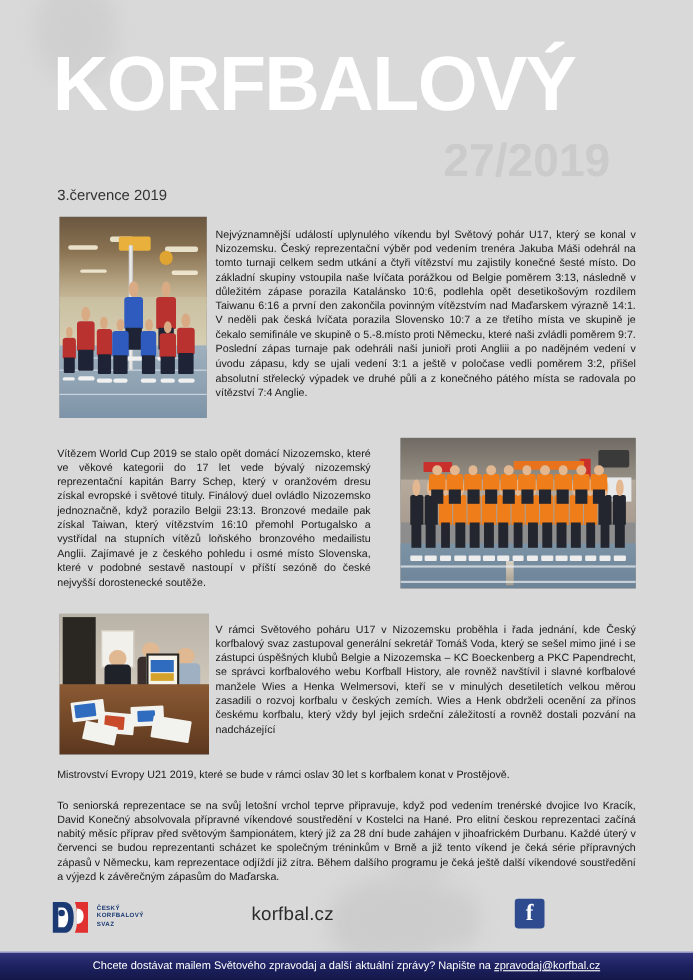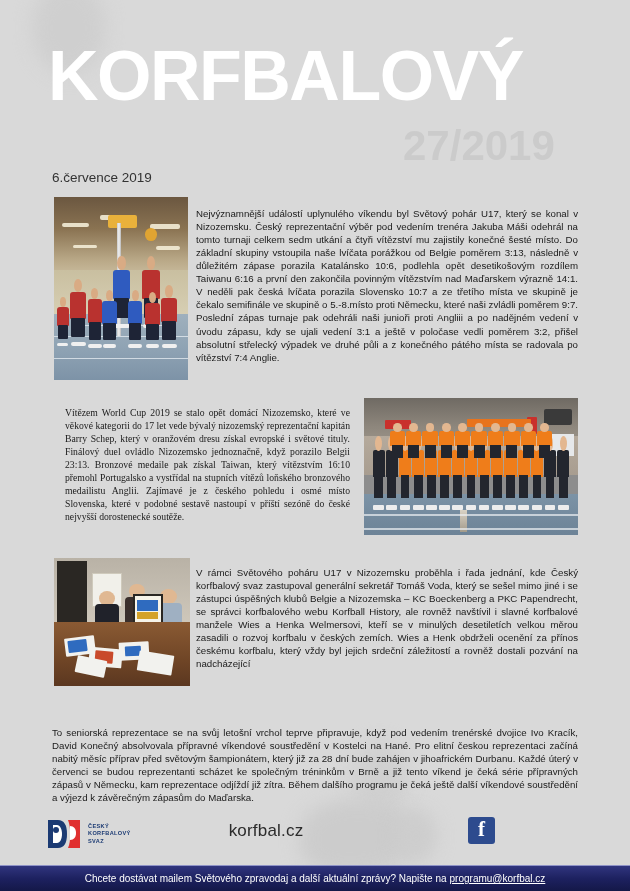--- a/index.html
+++ b/index.html
@@ -91,21 +91,21 @@
     position: absolute;
     font-size: 9.7px;
     line-height: 13.1px;
     color: #1a1a1a;
     text-align: justify;
     text-justify: inter-word;
     hyphens: none;
   }
 
   .p1 { left: 196px; top: 197px; width: 382px; }
-  .p2 { left: 65px;  top: 396px; width: 285px; font-family: Liberation Serif, serif; }
+  .p2 { left: 52px;  top: 396px; width: 285px; }
   .p3 { left: 196px; top: 556px; width: 382px; }
   .p3b{ left: 52px;  top: 688px; width: 526px; }
   .p4 { left: 52px;  top: 716px; width: 526px; }
 
   
   .photo {
     position: absolute;
     overflow: hidden;
     background: #8d8d8d;
   }
@@ -244,21 +244,21 @@
 <div class="page">
 
   <div class="watermark wm-1"></div>
   <div class="watermark wm-2"></div>
   <div class="watermark wm-3"></div>
   <div class="watermark wm-4"></div>
 
   <div class="masthead">
     <div class="title-main">KORFBALOVÝ</div>
     <div class="issue-number">27/2019</div>
-    <div class="issue-date">6.července 2019</div>
+    <div class="issue-date">3.července 2019</div>
   </div>
 
   <div class="content">
 
     <div class="photo photo1">
       <div class="ph1-ceiling"></div>
       <div class="ph1-wall"></div>
       <div class="ph1-floor"></div>
       <div class="ph1-lamp" style="left:6%;top:14%;width:20%;height:2.5%"></div>
       <div class="ph1-lamp" style="left:34%;top:10%;width:16%;height:2.5%"></div>
@@ -515,20 +515,21 @@
       <div class="ph3-pap-c" style="left:10%;top:64%;width:14%;height:9%; background:#2f6bbf; transform:rotate(-7deg)"></div>
       <div class="ph3-paper" style="left:26%;top:70%;width:24%;height:15%; transform:rotate(5deg)"></div>
       <div class="ph3-pap-c" style="left:30%;top:73%;width:13%;height:9%; background:#c94a2b; transform:rotate(5deg)"></div>
       <div class="ph3-paper" style="left:48%;top:66%;width:22%;height:14%; transform:rotate(-3deg)"></div>
       <div class="ph3-pap-c" style="left:52%;top:69%;width:12%;height:8%; background:#2f6bbf; transform:rotate(-3deg)"></div>
       <div class="ph3-paper" style="left:62%;top:74%;width:26%;height:16%; transform:rotate(9deg)"></div>
       <div class="ph3-paper" style="left:16%;top:78%;width:22%;height:13%; transform:rotate(12deg)"></div>
     </div>
 
     <p class="para p3">V rámci Světového poháru U17 v Nizozemsku proběhla i řada jednání, kde Český korfbalový svaz zastupoval generální sekretář Tomáš Voda, který se sešel mimo jiné i se zástupci úspěšných klubů Belgie a Nizozemska – KC Boeckenberg a PKC Papendrecht, se správci korfbalového webu Korfball History, ale rovněž navštívil i slavné korfbalové manžele Wies a Henka Welmersovi, kteří se v minulých desetiletích velkou měrou zasadili o rozvoj korfbalu v českých zemích. Wies a Henk obdrželi ocenění za přínos českému korfbalu, který vždy byl jejich srdeční záležitostí a rovněž dostali pozvání na nadcházející</p>
+    <p class="para p3b">Mistrovství Evropy U21 2019, které se bude v rámci oslav 30 let s korfbalem konat v Prostějově.</p>
     <p class="para p4">To seniorská reprezentace se na svůj letošní vrchol teprve připravuje, když pod vedením trenérské dvojice Ivo Kracík, David Konečný absolvovala přípravné víkendové soustředění v Kostelci na Hané. Pro elitní českou reprezentaci začíná nabitý měsíc příprav před světovým šampionátem, který již za 28 dní bude zahájen v jihoafrickém Durbanu. Každé úterý v červenci se budou reprezentanti scházet ke společným tréninkům v Brně a již tento víkend je čeká série přípravných zápasů v Německu, kam reprezentace odjíždí již zítra. Během dalšího programu je čeká ještě další víkendové soustředění a výjezd k závěrečným zápasům do Maďarska.</p>
   </div>
 
   <div class="footer">
 
     <div class="logo-wrap">
       <div class="logo-mark">
         <svg width="36" height="32" viewBox="0 0 36 32" aria-hidden="true">
           <path d="M2 2 L2 30 L12 30 C18 30 21 25 21 16 C21 7 18 2 12 2 Z" fill="#1b3a73"></path>
           <path d="M7 7 L7 25 L11 25 C14 25 16 21 16 16 C16 11 14 7 11 7 Z" fill="#ffffff"></path>
@@ -539,16 +540,16 @@
       </div>
       <div class="logo-text"><span>ČESKÝ</span><br><span>KORFBALOVÝ</span><br><span>SVAZ</span></div>
     </div>
 
     <div class="site-link">korfbal.cz</div>
 
     <div class="fb-icon">f</div>
   </div>
 
   <div class="subscribe-bar">
-    <div class="subscribe-text"><span>Chcete dostávat mailem Světového zpravodaj a další aktuální zprávy?  Napište na</span><a class="subscribe-email" href="#">programu@korfbal.cz</a></div>
+    <div class="subscribe-text"><span>Chcete dostávat mailem Světového zpravodaj a další aktuální zprávy?  Napište na</span><a class="subscribe-email" href="#">zpravodaj@korfbal.cz</a></div>
   </div>
 
 </div>
 
 </body></html>

